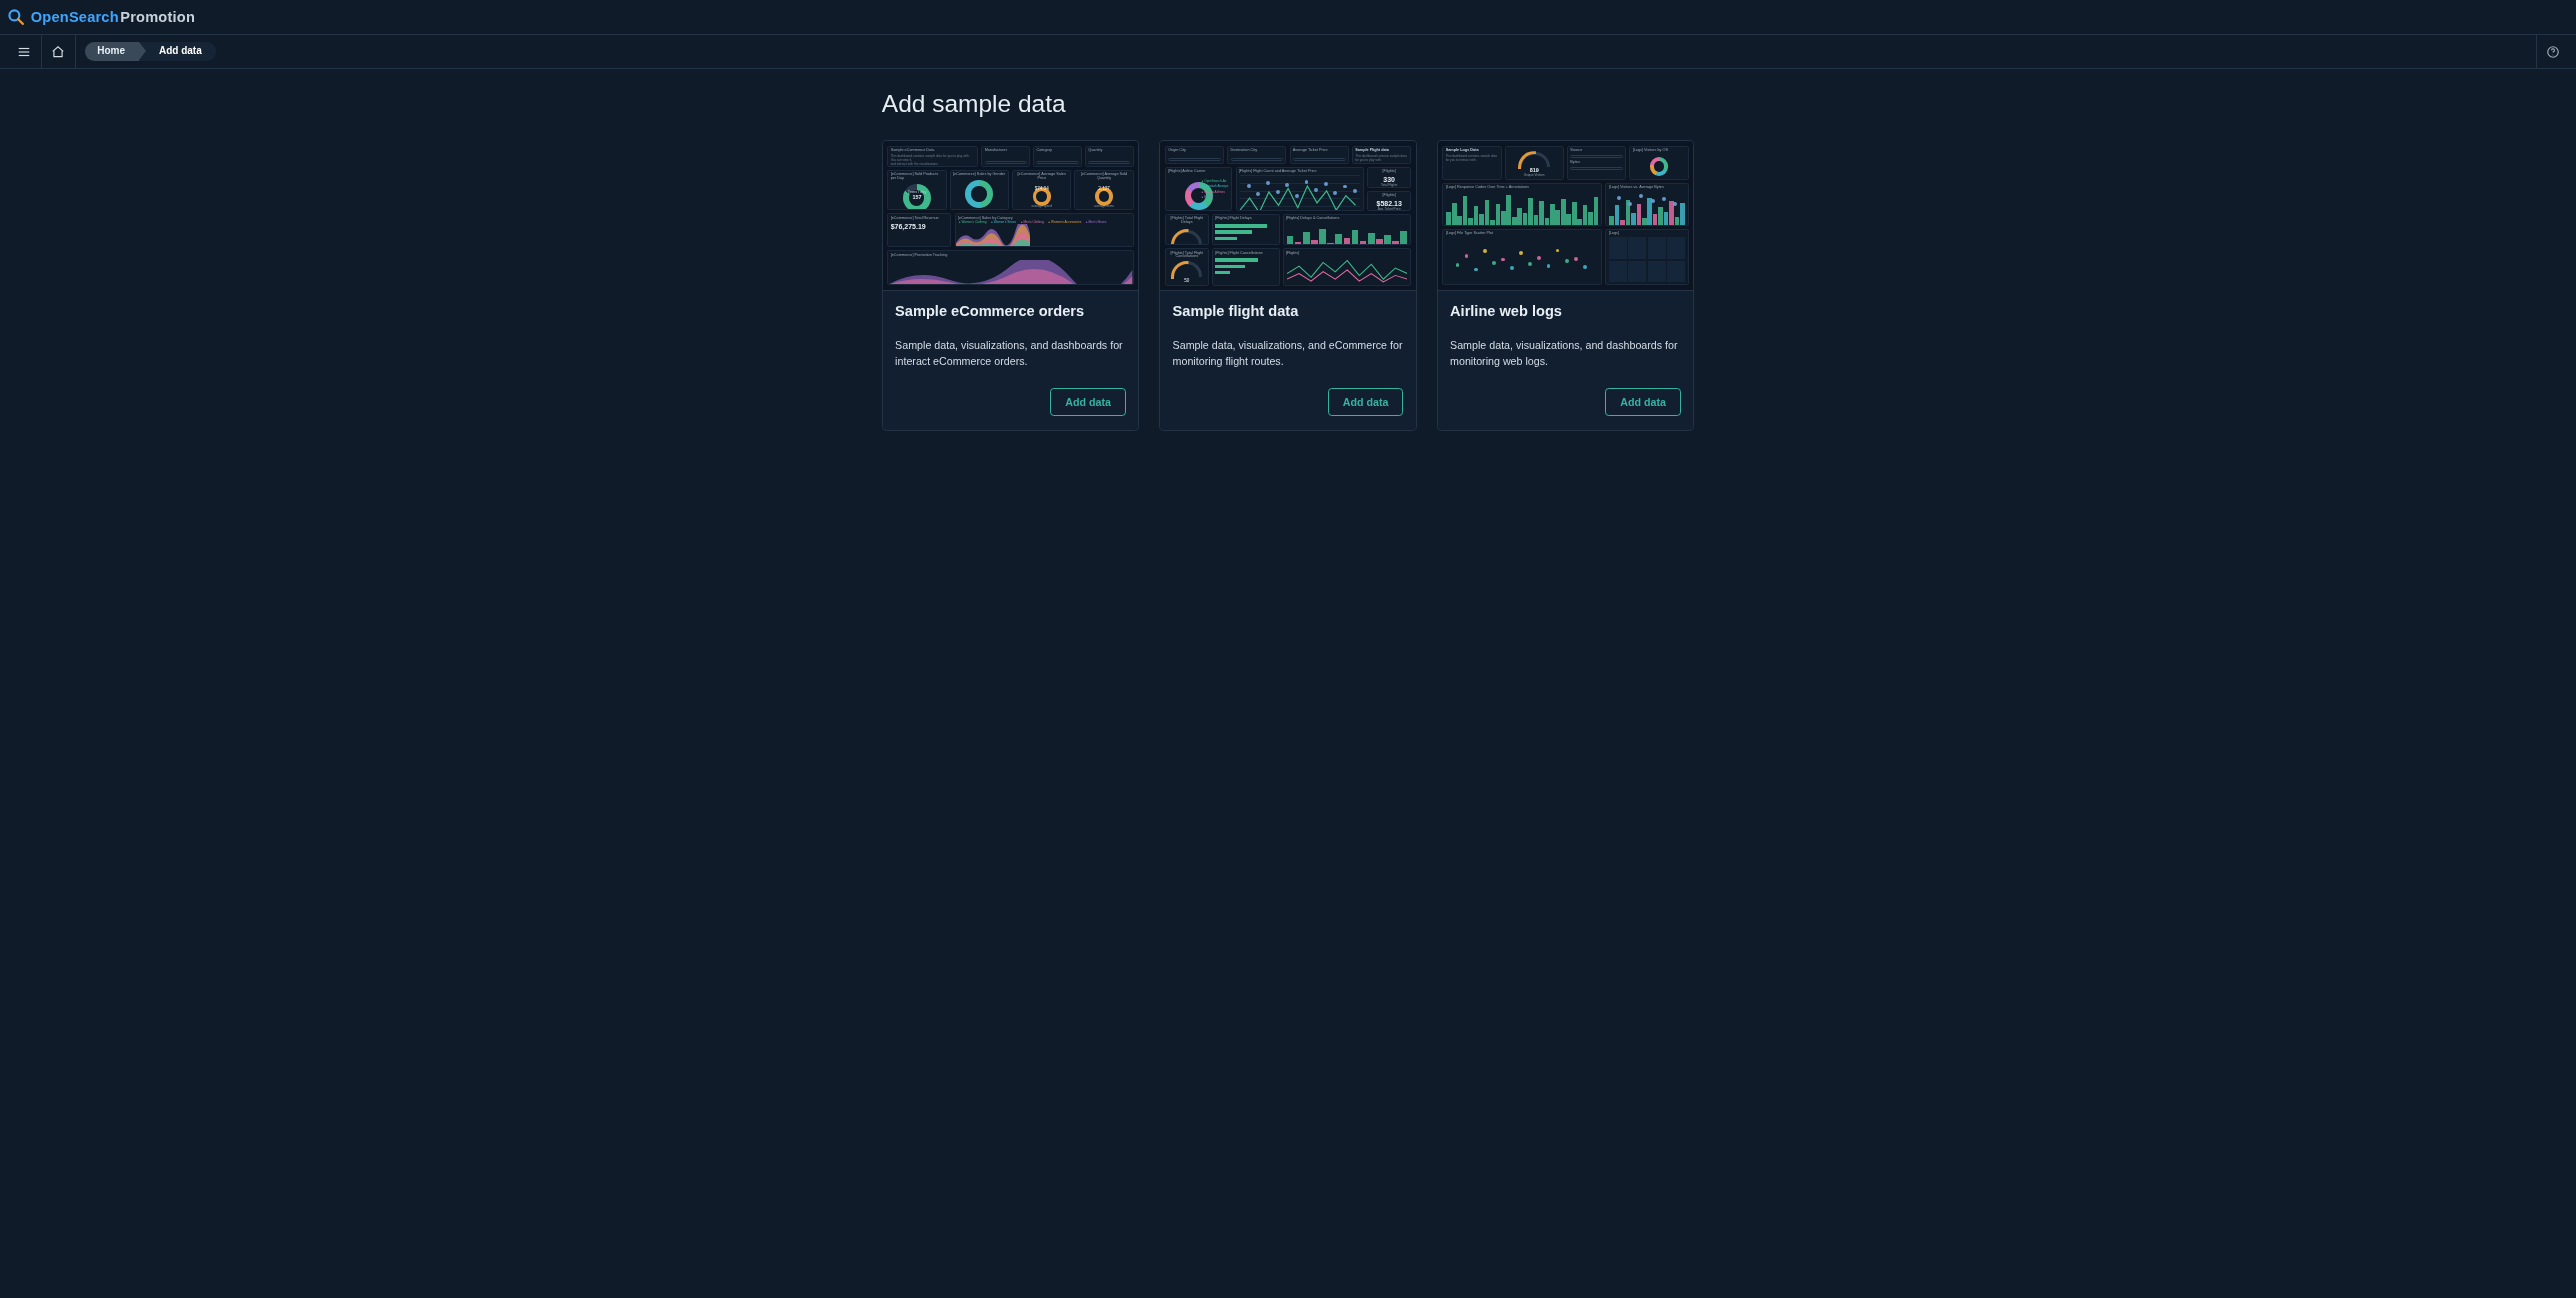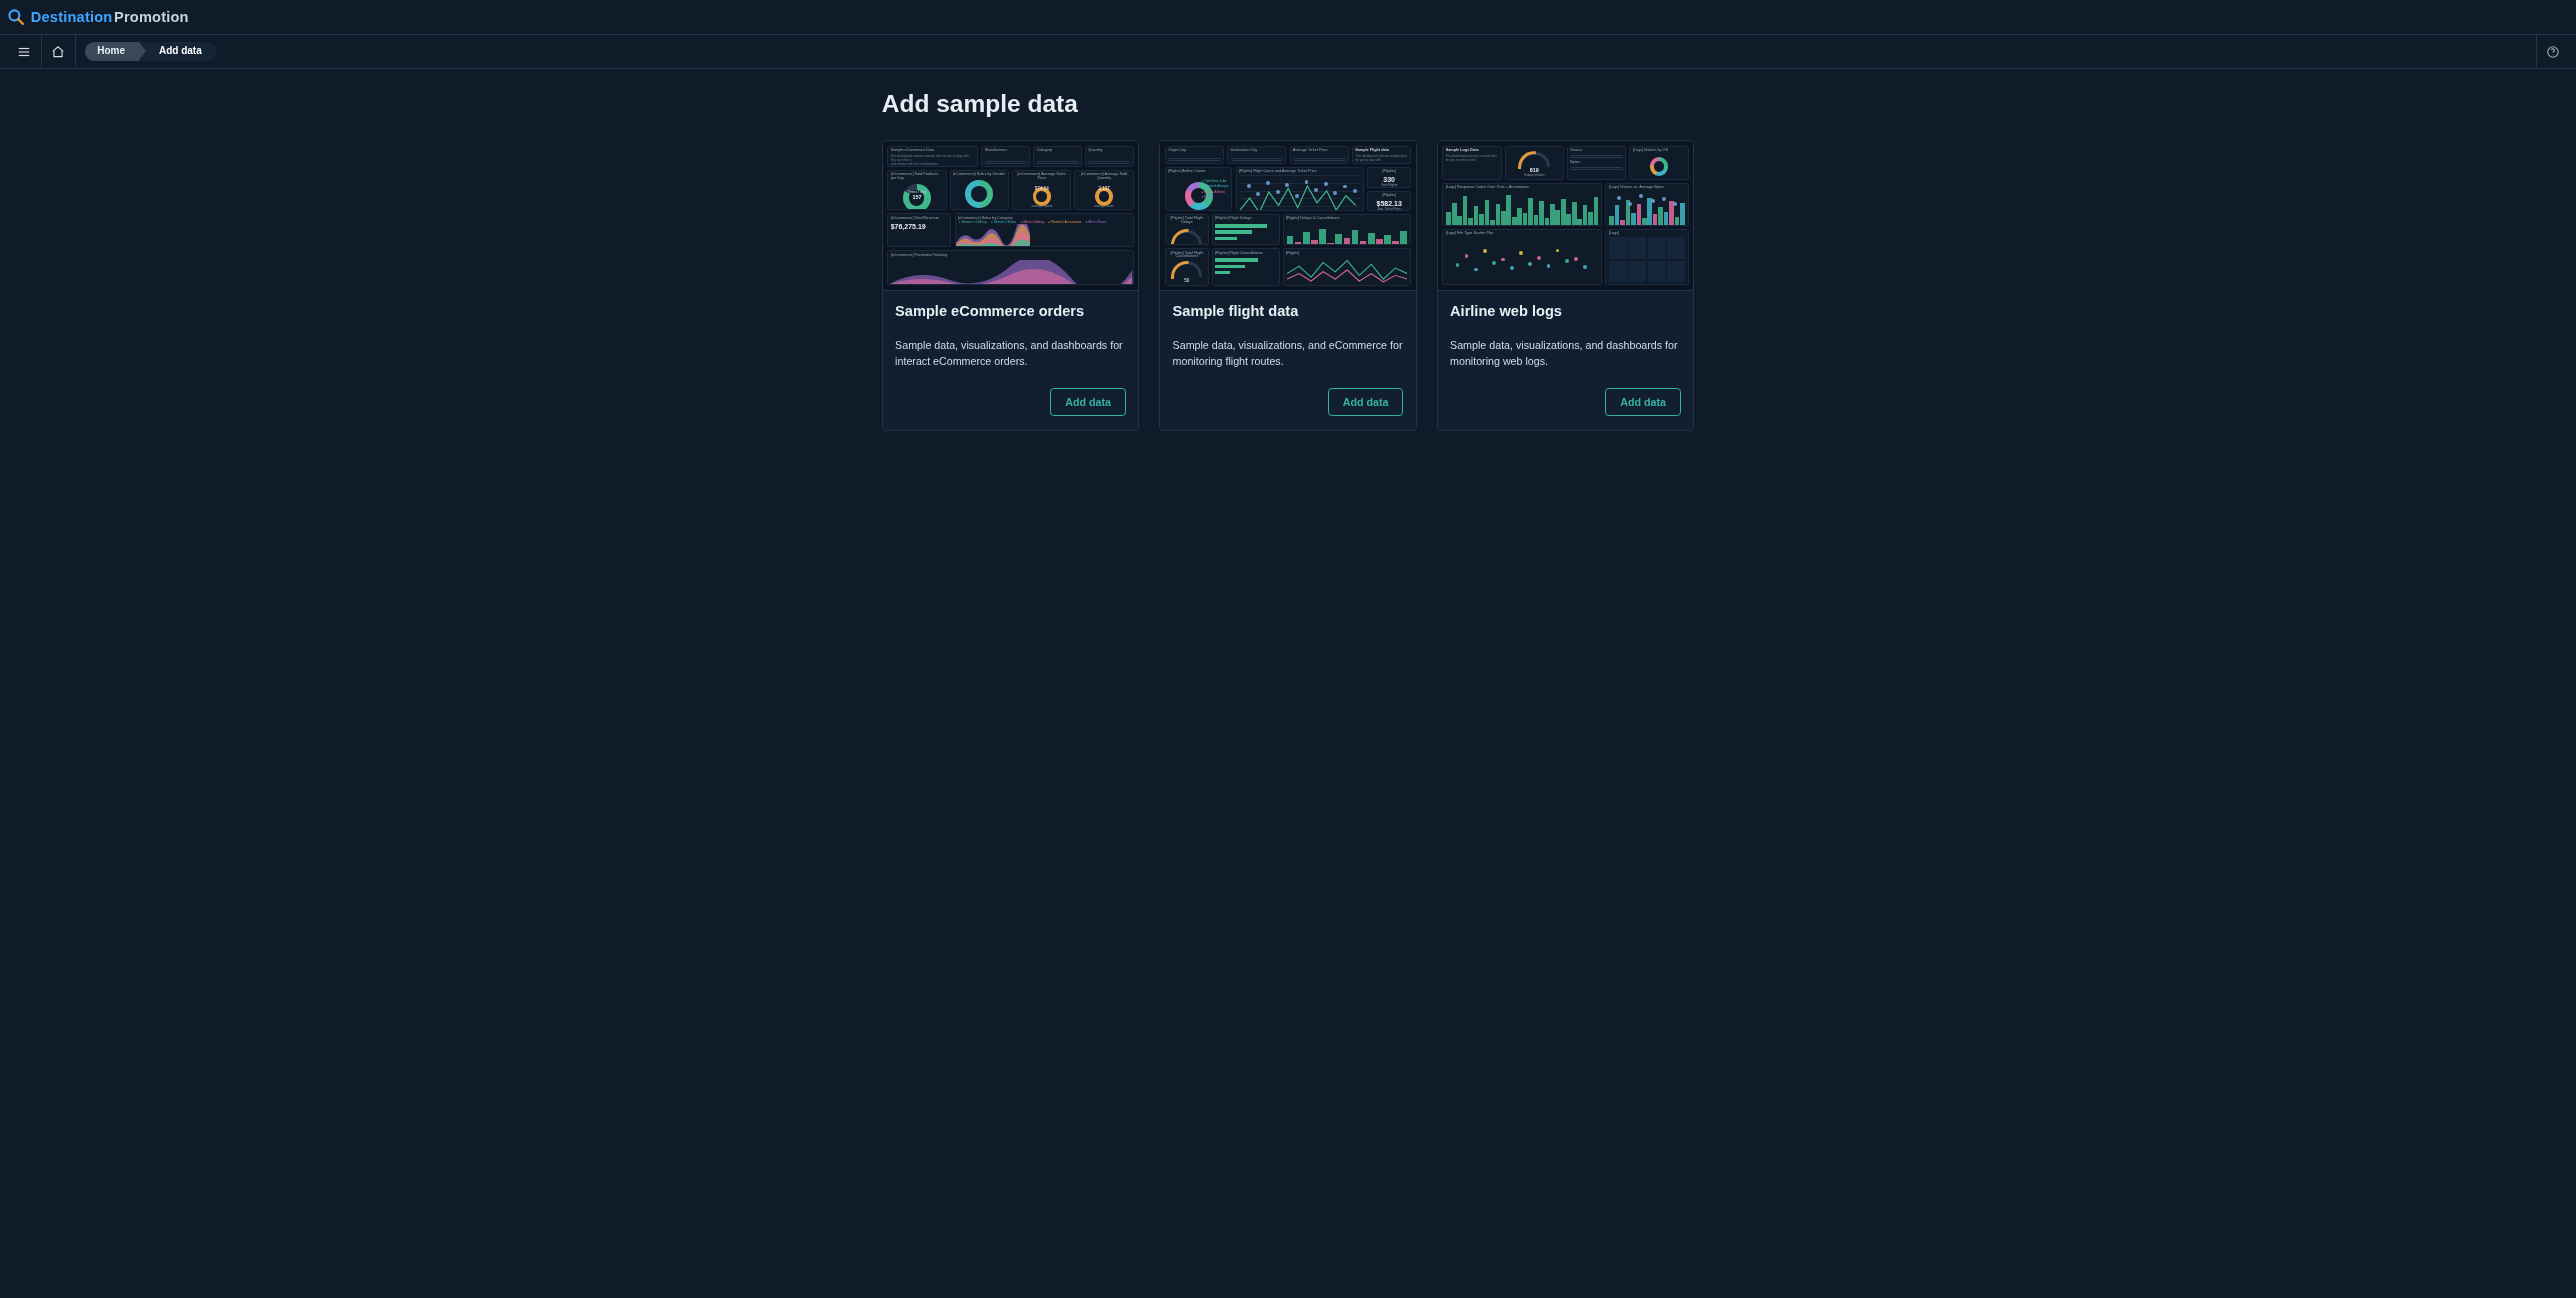--- a/index.html
+++ b/index.html
@@ -130,21 +130,21 @@
   }
 
   
   .page {
     max-width: 843px;
     margin: 0 auto;
     padding: 18.4px 15.3px 46px;
   }
   .page-title {
     font-size: 24.5px;
-    font-weight: 700;
+    font-weight: 400;
     color: #e6edf3;
     margin: 3.1px 0 21.5px 0;
   }
 
   .card-row {
     display: grid;
     grid-template-columns: repeat(3, 1fr);
     gap: 20px;
   }
 
@@ -293,21 +293,21 @@
 </head>
 <body>
 
 <div class="brand-bar">
   <div class="brand-logo">
     <svg width="17" height="17" viewBox="0 0 24 24">
       <circle cx="9" cy="9" r="7" fill="none" stroke="#3ea6ff" stroke-width="3"></circle>
       <path d="M14 14 L21 21" stroke="#e29a3b" stroke-width="3" stroke-linecap="round"></path>
     </svg>
     <span class="brand-text">
-      <span class="brand-a">Destination</span><span class="brand-b">Promotion</span>
+      <span class="brand-a">OpenSearch</span><span class="brand-b">Promotion</span>
     </span>
   </div>
 </div>
 
 <div class="nav-bar">
   <div class="nav-left">
     <div class="nav-icon-btn">
       <svg width="14" height="14" viewBox="0 0 24 24" fill="none" stroke-width="2">
         <line x1="3" y1="6" x2="21" y2="6"></line>
         <line x1="3" y1="12" x2="21" y2="12"></line>

